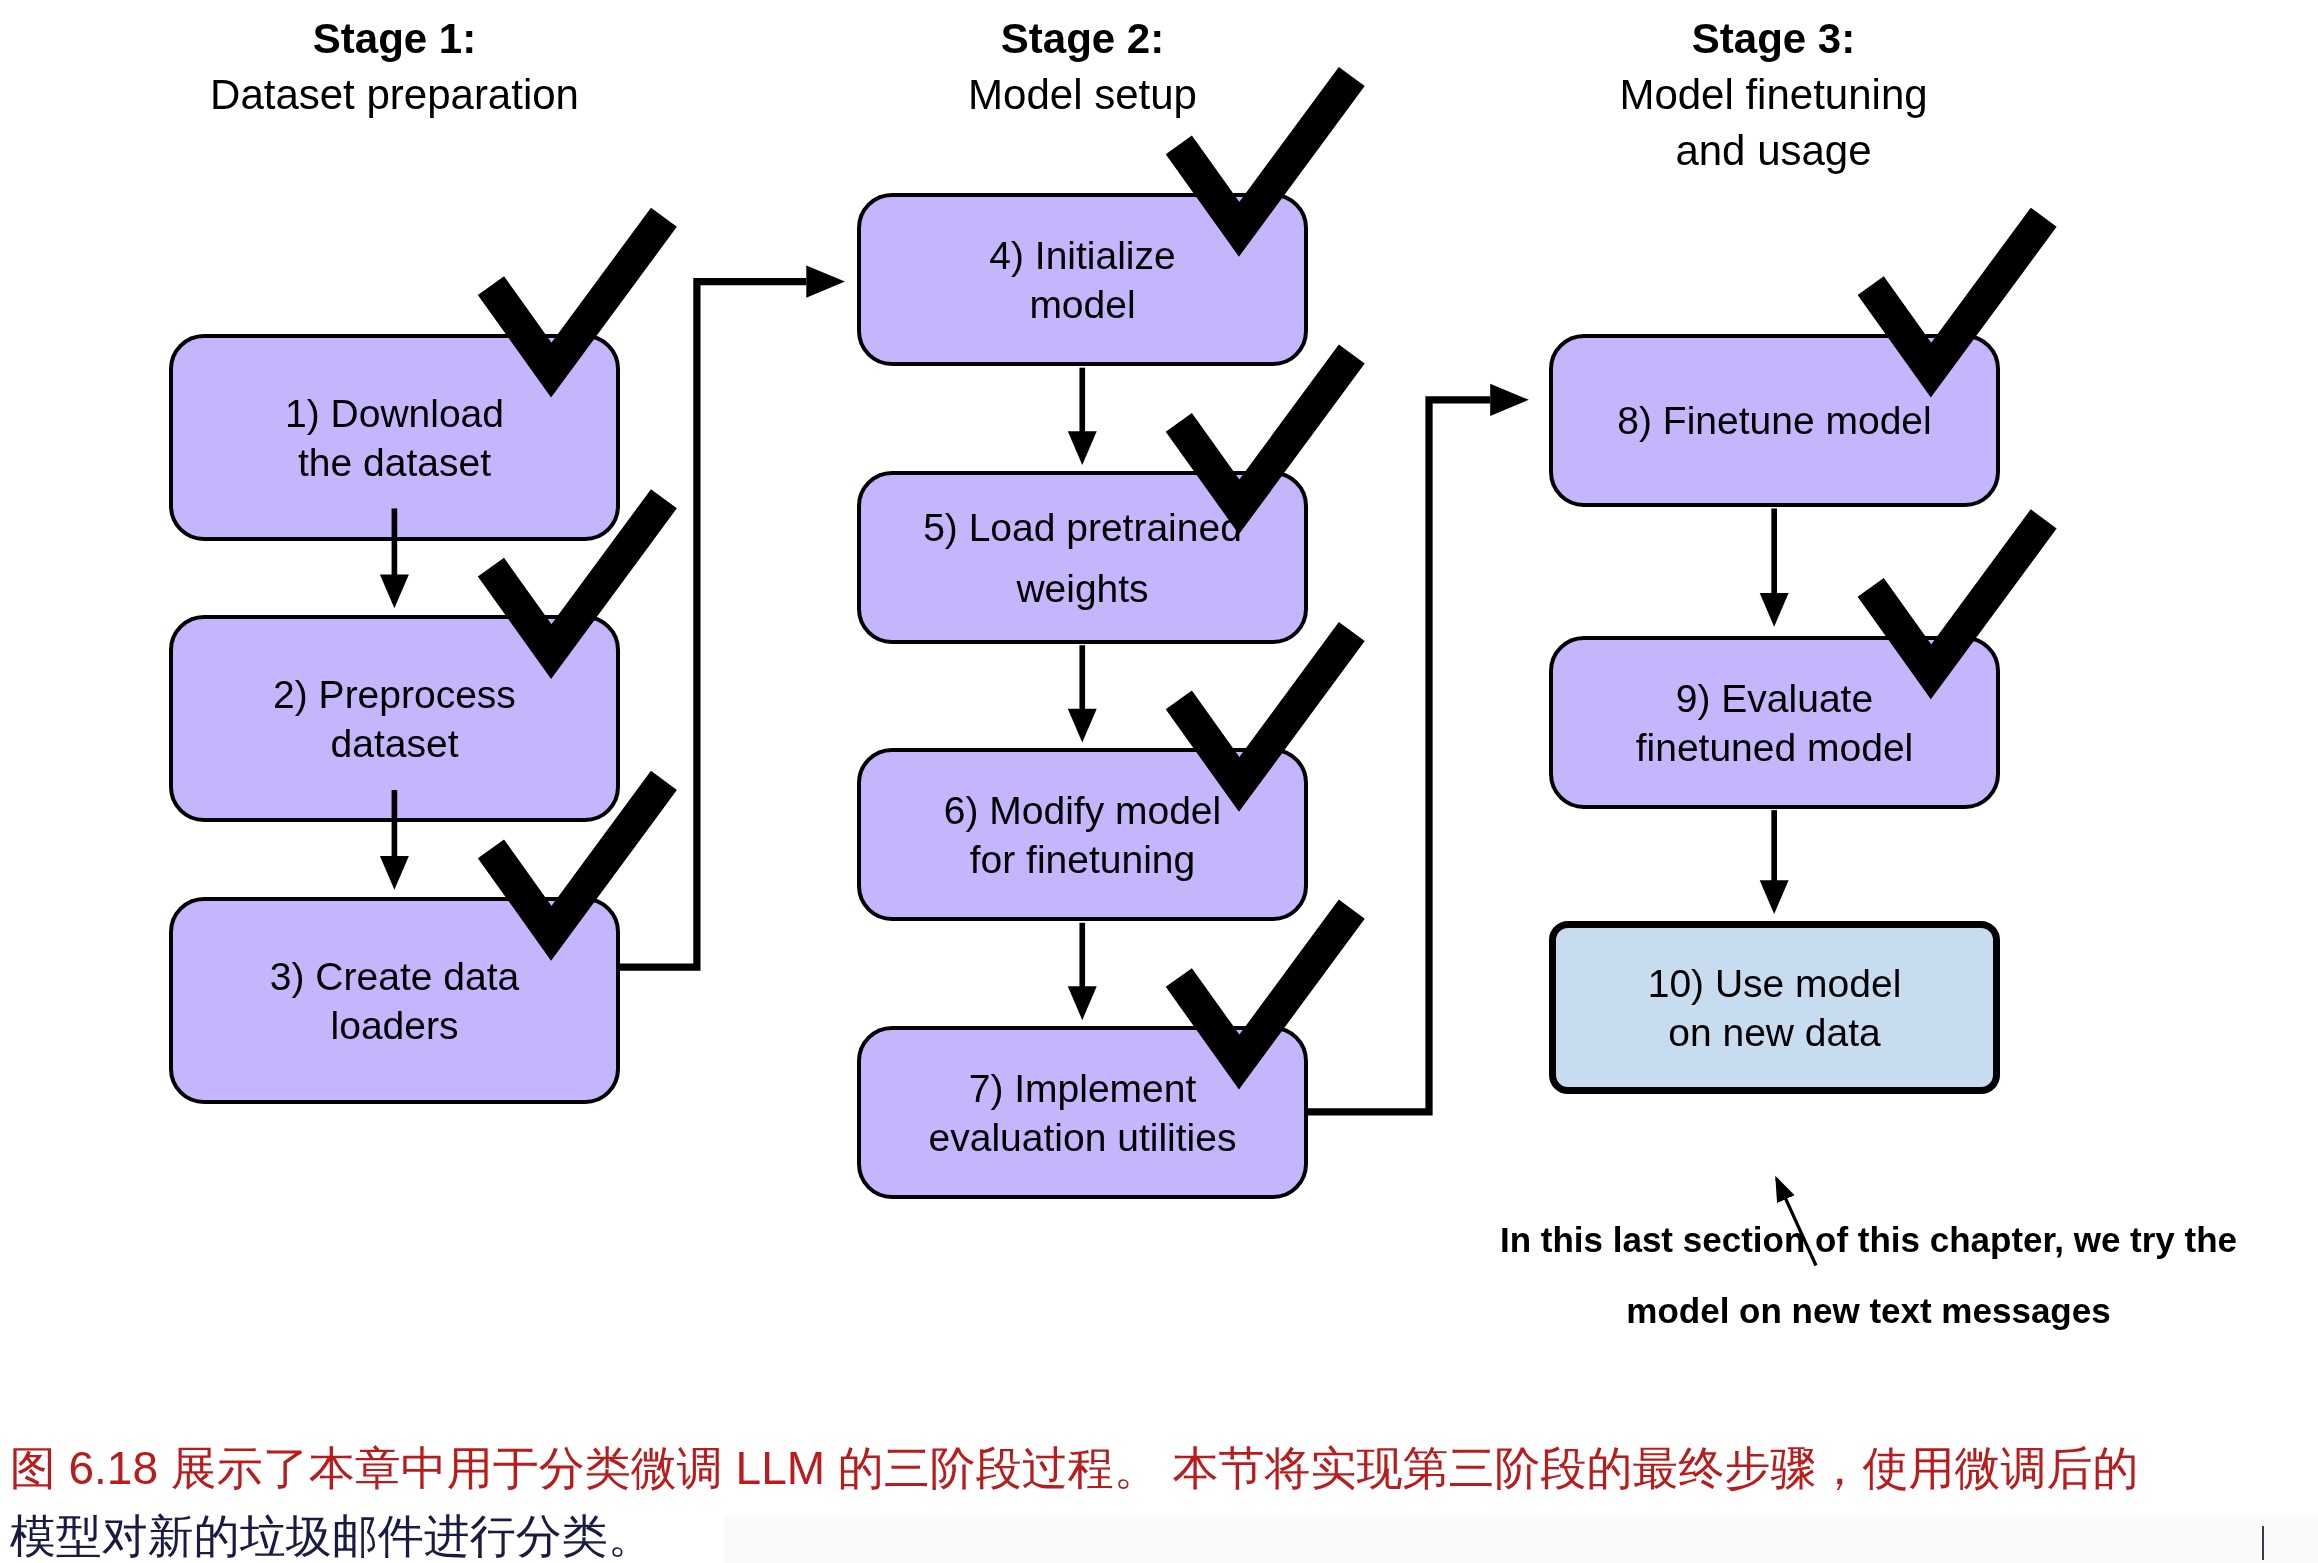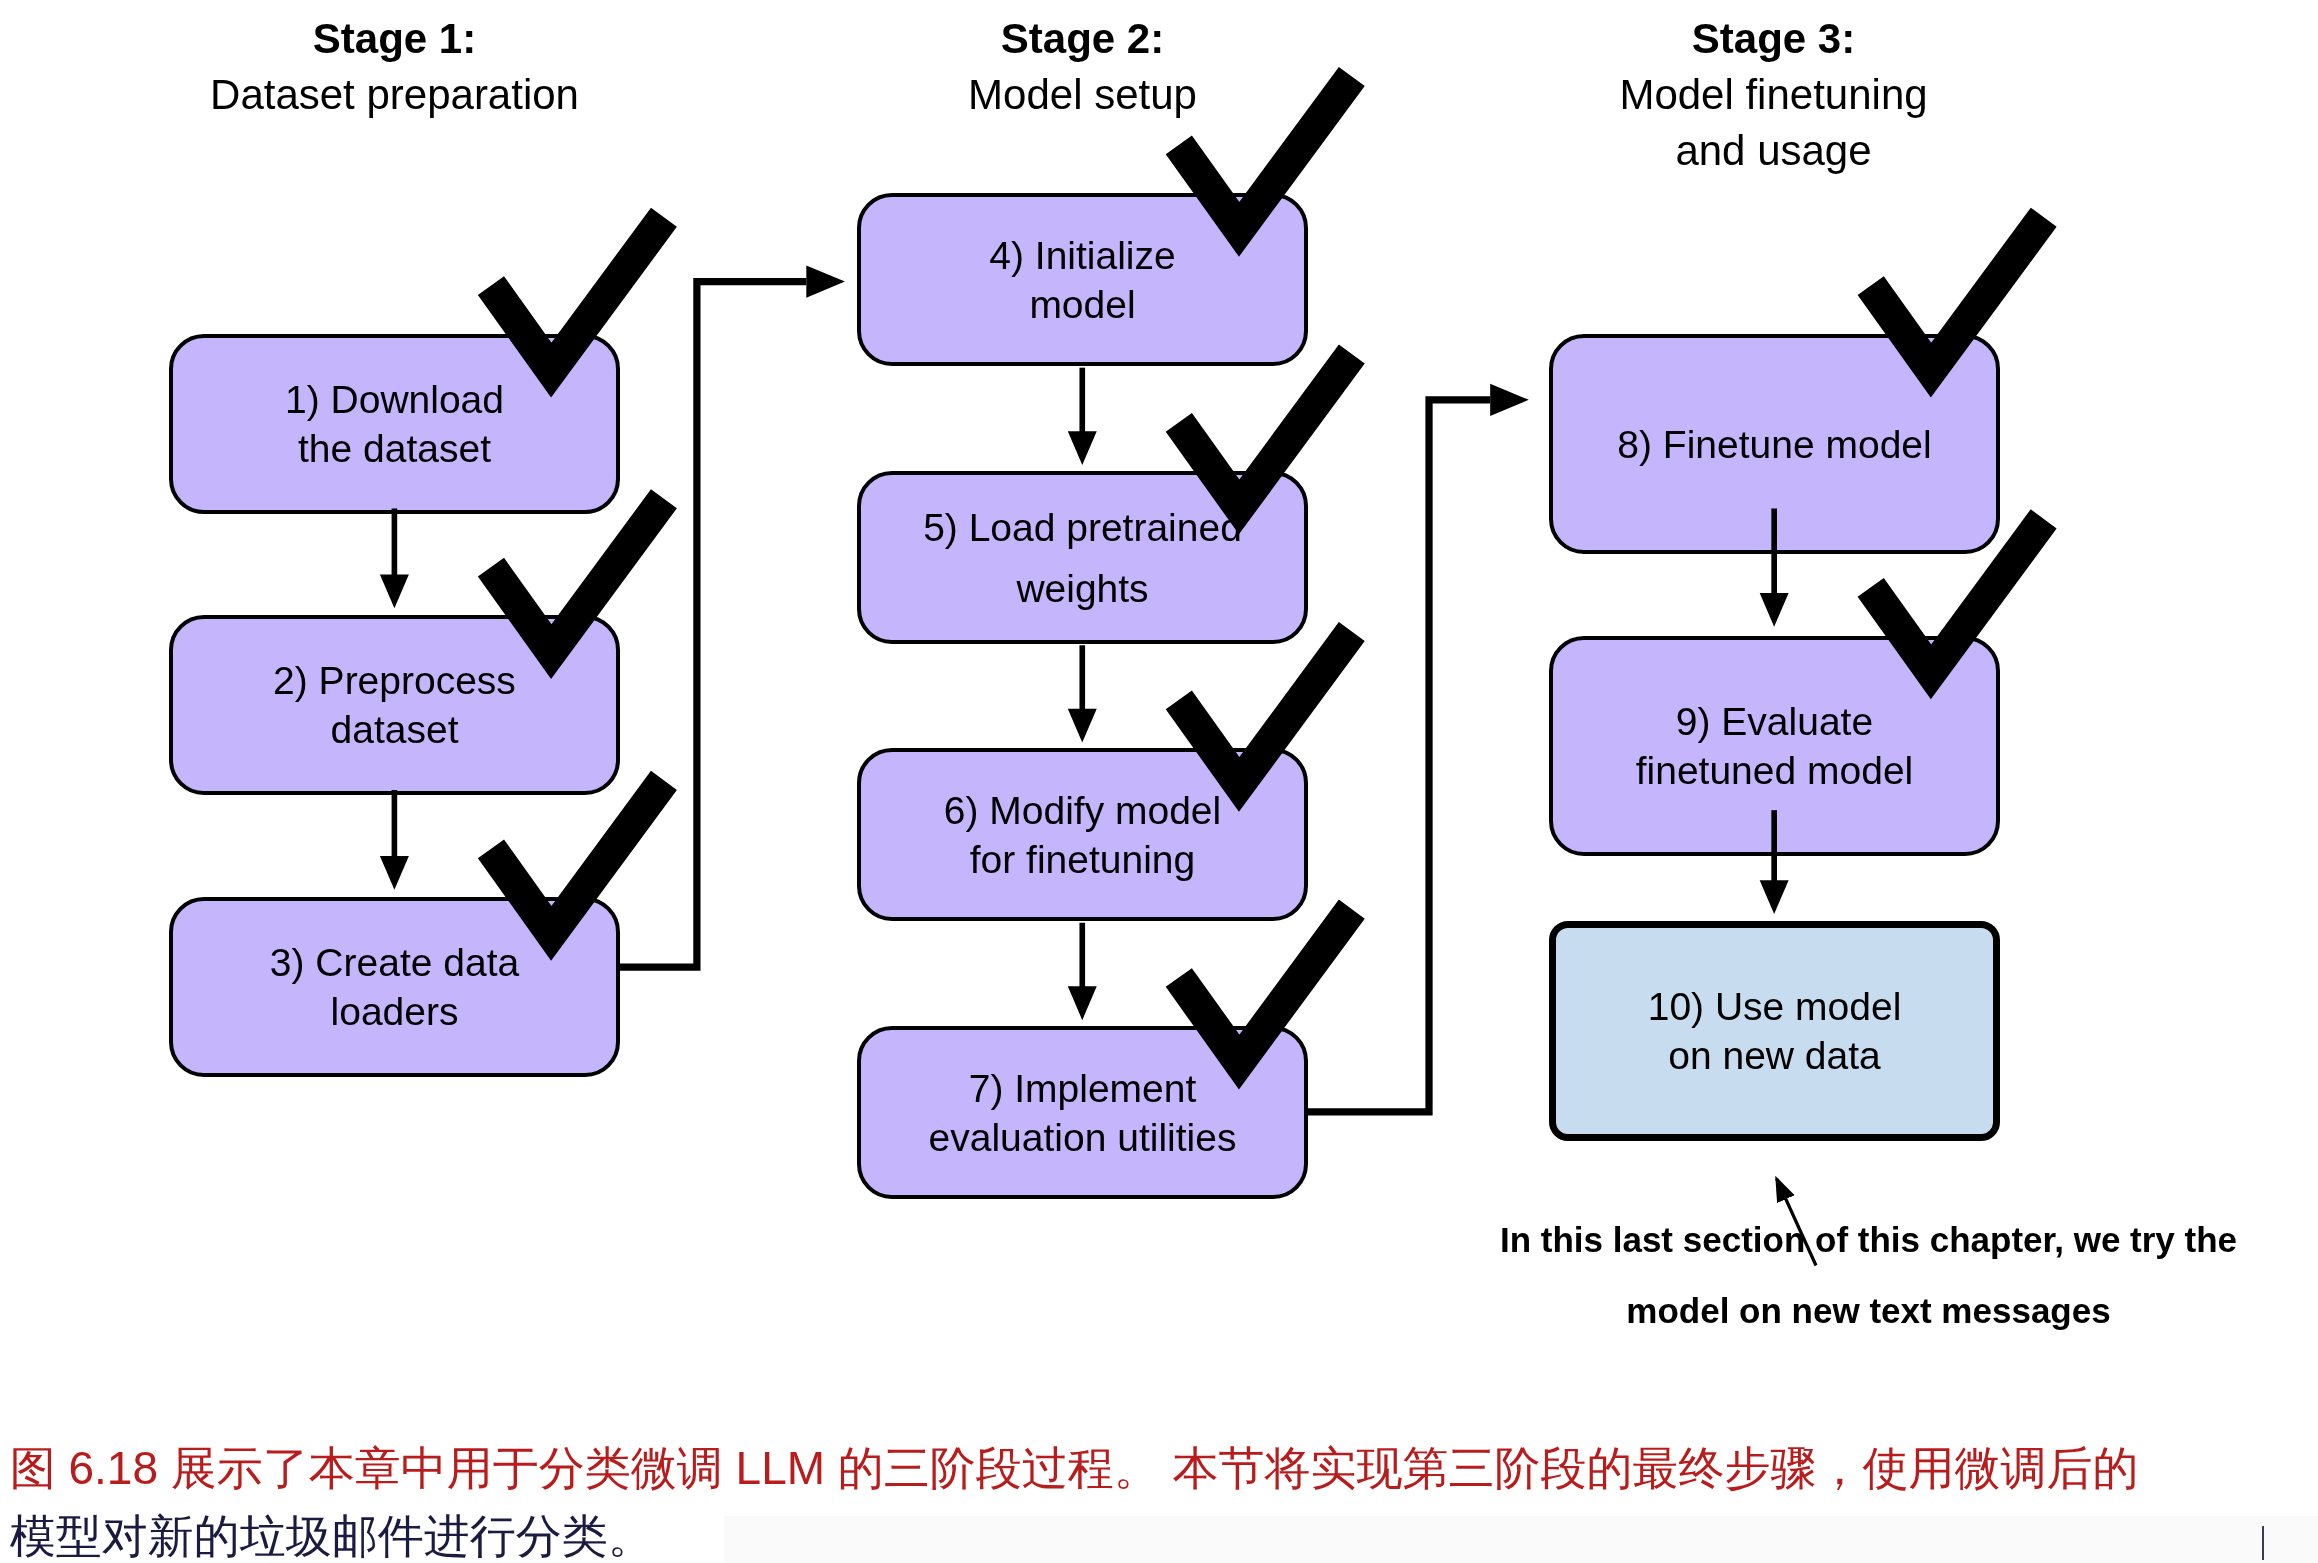--- a/index.html
+++ b/index.html
@@ -9,23 +9,23 @@
   .stage{position:absolute;text-align:center;font-size:42px;line-height:56px;}
   .stage .t{font-weight:bold;}
   .stage div:empty{display:none;}
 
   .box{position:absolute;box-sizing:border-box;display:flex;flex-direction:column;
        align-items:center;justify-content:center;background:#c4b5fd;border:4px solid #000;
        border-radius:35px;font-size:39px;line-height:49px;text-align:center;}
   .box div:empty{display:none;}
   .box.thick{border-width:7.2px;border-radius:19px;}
 
-  .w1{left:169px;width:451px;height:180px;}
+  .w1{left:169px;width:451px;height:207px;}
   .w2{left:857px;width:451px;height:173px;}
-  .w3{left:1549px;width:451px;height:220px;}
+  .w3{left:1549px;width:451px;height:173px;}
 
   svg.overlay{position:absolute;left:0;top:0;width:2319px;height:1564px;}
   .stroke{stroke:#000;fill:none;}
   .fillb{fill:#000;stroke:none;}
 
   .ann{position:absolute;left:1416px;top:1204px;width:905px;text-align:center;
        font-weight:bold;font-size:35px;line-height:71px;}
   .caption{position:absolute;left:9.7px;top:1434px;width:2303px;font-size:46px;line-height:68px;}
   .strip{position:absolute;left:724px;top:1516px;width:1595px;height:48px;background:#fafafb;}
   .cursor{position:absolute;left:2262px;top:1526px;width:2.4px;height:34px;background:#3a3a52;}

